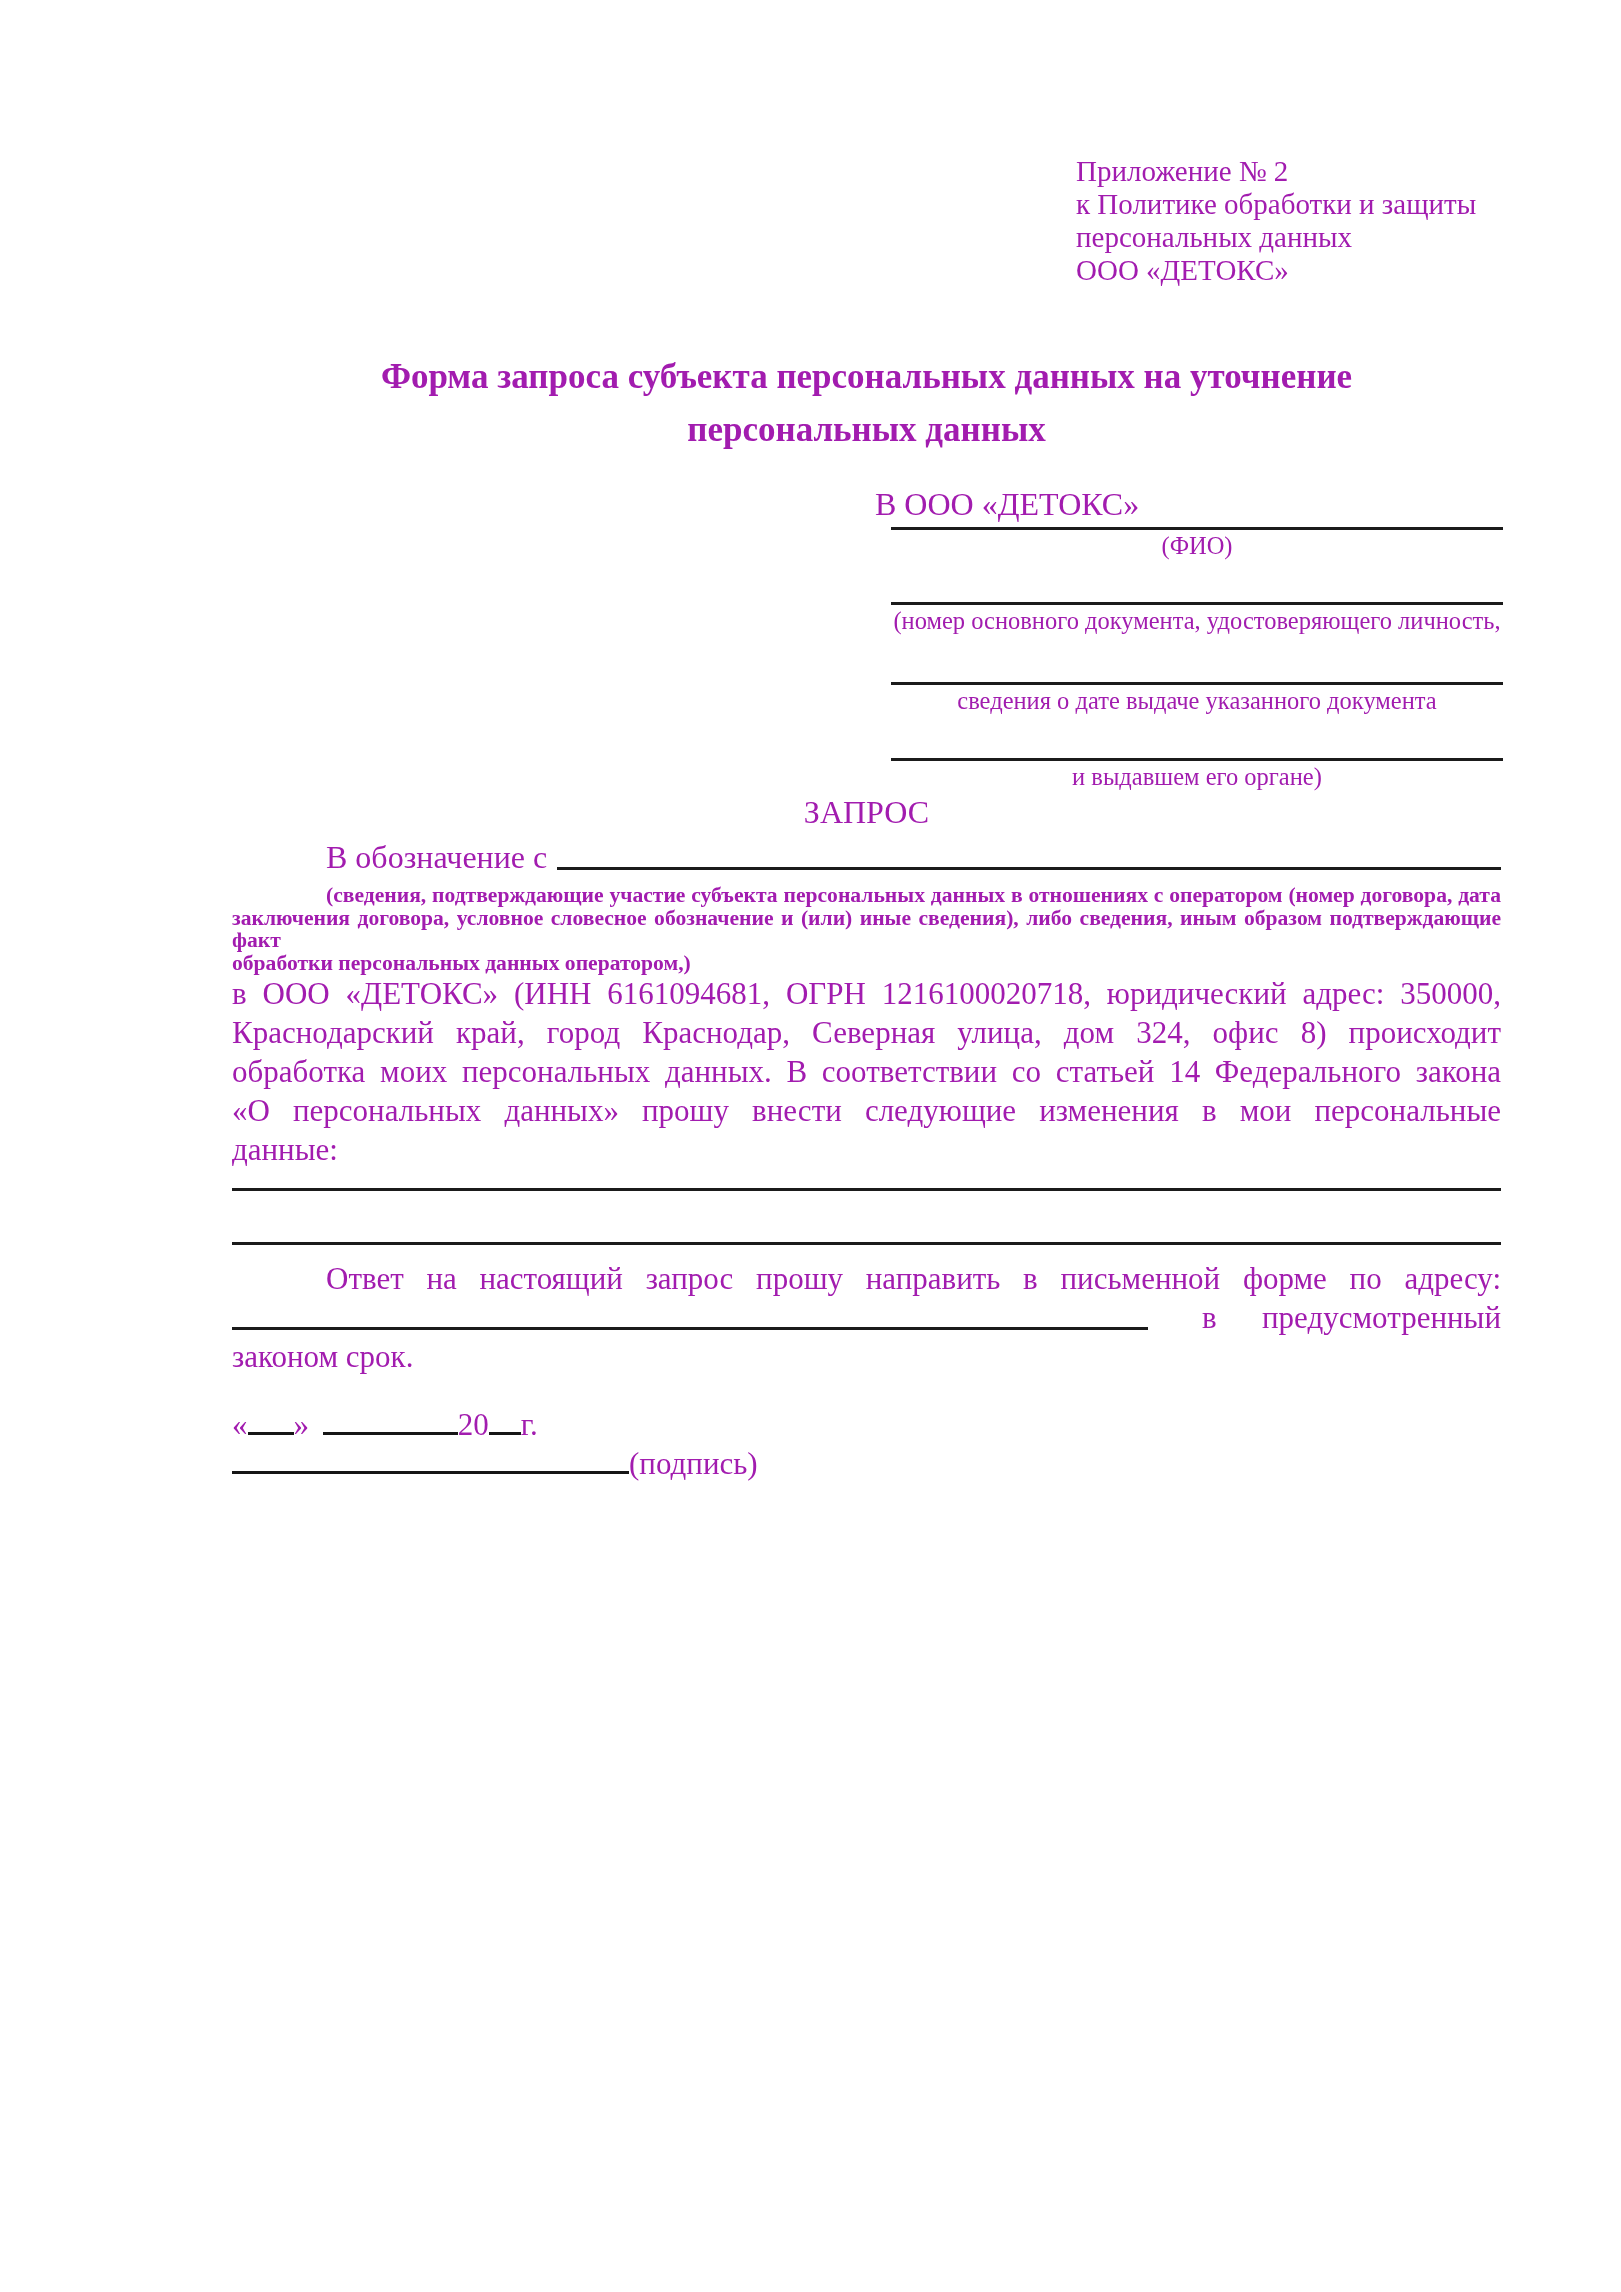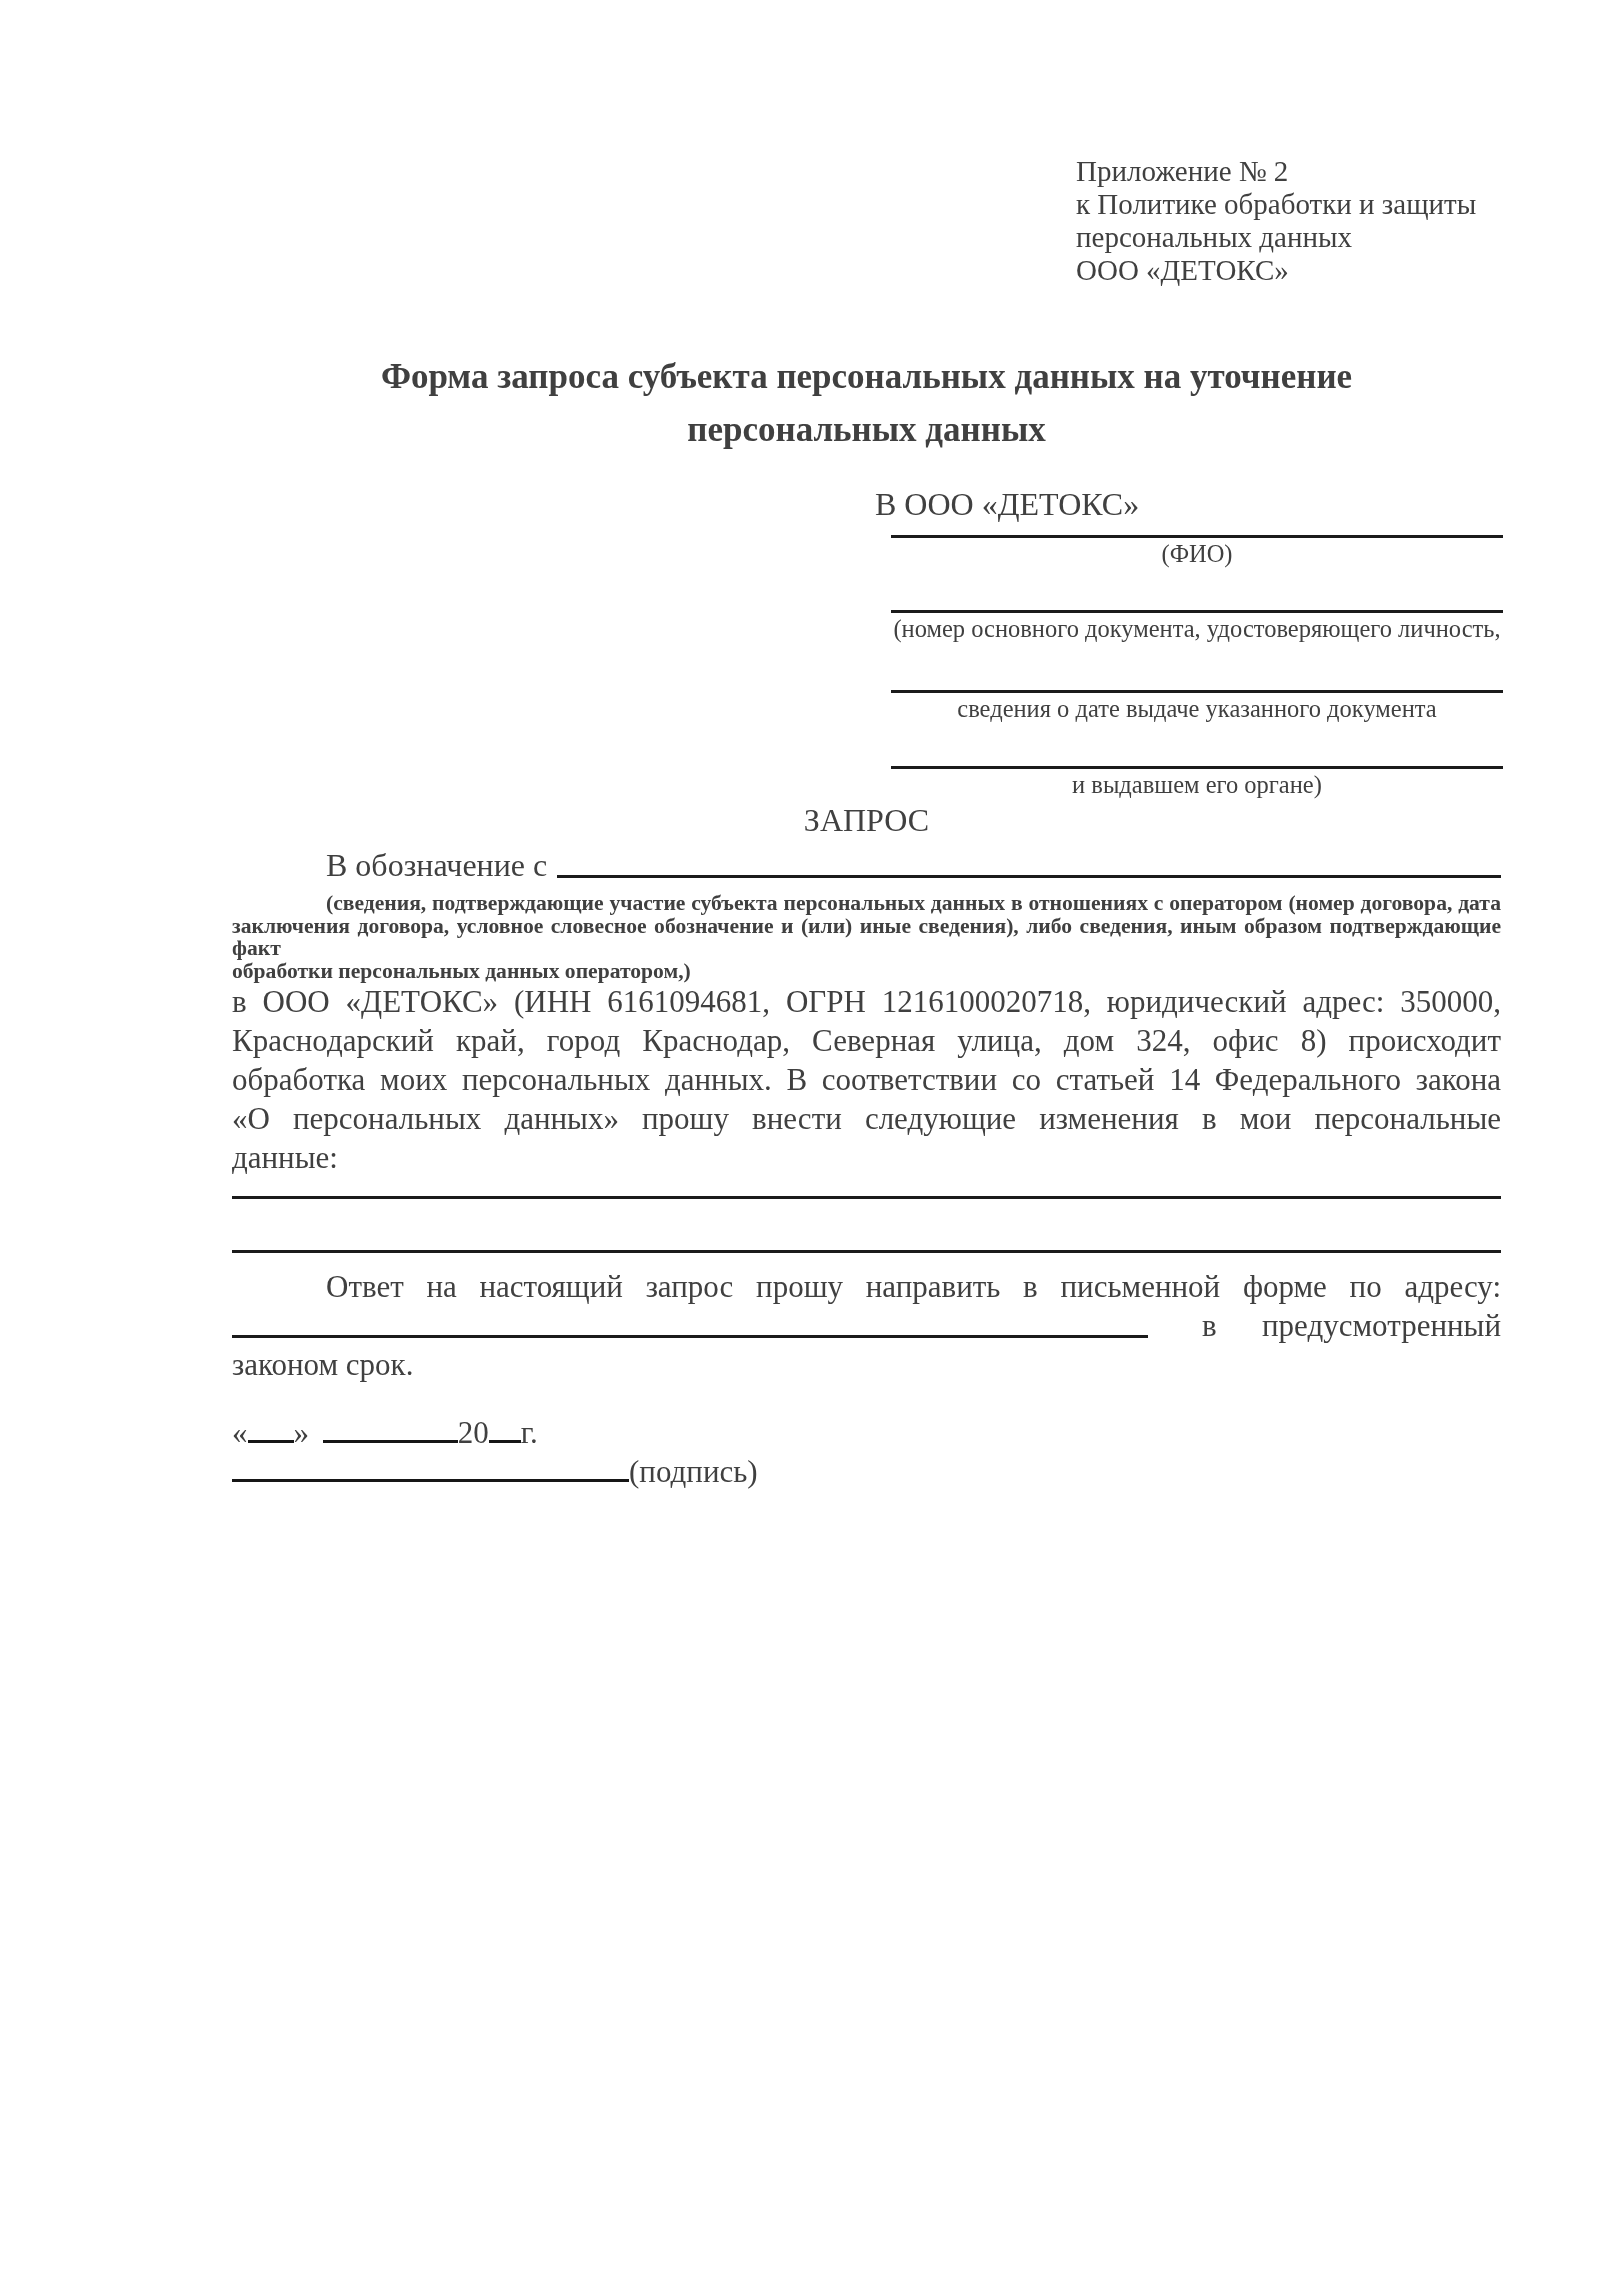--- a/index.html
+++ b/index.html
@@ -5,21 +5,21 @@
   html, body {
     margin: 0;
     padding: 0;
     background: #ffffff;
   }
   .page {
     position: relative;
     width: 1621px;
     height: 1991px;
     background: #ffffff;
-    color: #404040;
+    color: #a21caf;
     font-family: "Liberation Serif", "DejaVu Serif", serif;
     box-sizing: border-box;
     padding: 0 120px 0 232px;
     overflow: hidden;
   }
 
   
   .appendix {
     margin: 155px 0 0 844px;
     font-size: 29px;
@@ -36,21 +36,21 @@
     line-height: 53px;
   }
 
   
   .addr-to   { margin: 29px 0 0 643px; font-size: 32px; line-height: 39px; }
   .addr-from { margin: 5.9px  0 0 671px; font-size: 32px; line-height: 39px; }
 
   
   .fill-rows { margin-left: 659px; width: 612px; }
   .fill-row  { margin-top: 41px; }
-  .fill-row:nth-child(1) { margin-top: 11px; }
+  .fill-row:nth-child(1) { margin-top: 3px; }
   .fill-row:nth-child(2) { margin-top: 43px; }
   .fill-row:nth-child(3) { margin-top: 47px; }
   .fill-row:nth-child(4) { margin-top: 44px; }
   .fill-line {
     height: 0;
     border-bottom: 3.9px solid #1b1b1b;
   }
   .fill-caption {
     margin-top: 2px;
     text-align: center;

